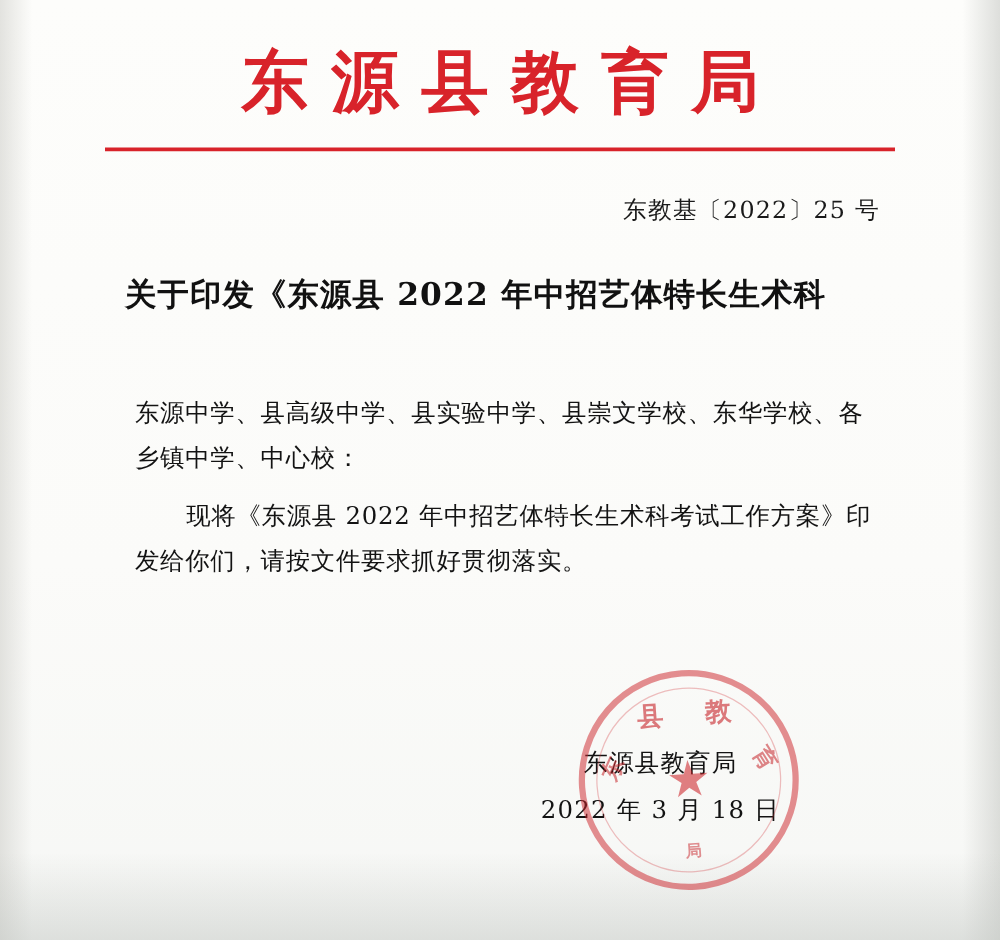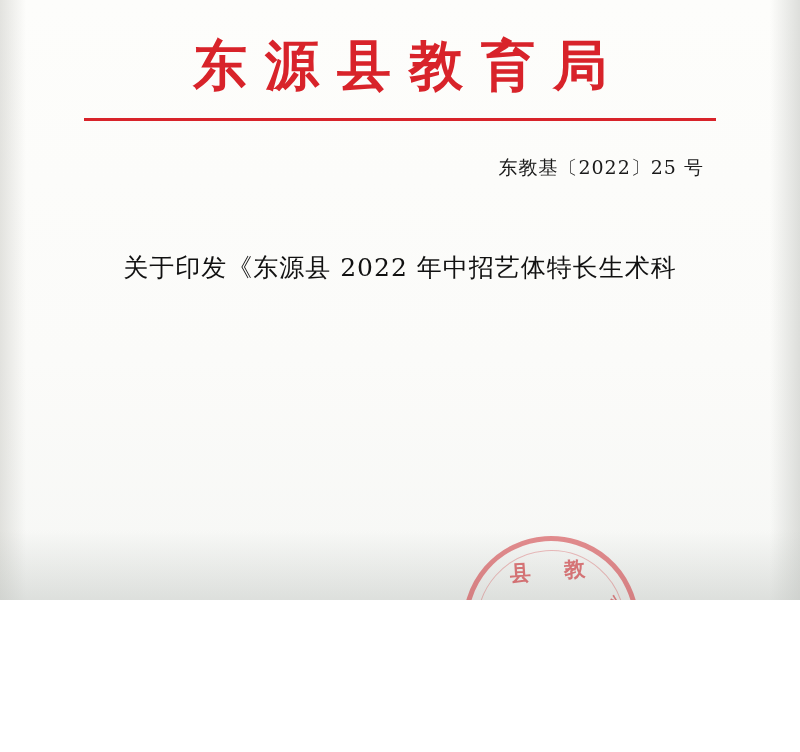--- a/index.html
+++ b/index.html
@@ -10,21 +10,21 @@
     width: 800px;
     height: 752px;
     background: #ffffff;
     font-family: "Liberation Serif", serif;
     overflow: hidden;
   }
 
   .page {
     position: relative;
     width: 800px;
-    height: 600px;
+    height: 752px;
     background: linear-gradient(180deg, #fdfdfb 0%, #fbfbf9 60%, #f6f7f5 100%);
     box-sizing: border-box;
     overflow: hidden;
   }
 
   
   .paper-shade-left {
     position: absolute;
     top: 0; left: 0;
     width: 26px; height: 752px;
@@ -80,28 +80,26 @@
     letter-spacing: 1px;
     white-space: nowrap;
     margin-left: 36px;
   }
 
   .doc-title {
     position: absolute;
     top: 215px;
     left: 100px;
     width: 600px;
-    text-align: center;
     font-family: "DejaVu Serif", "Liberation Serif", serif;
     font-size: 25px;
-    font-weight: 400;
+    font-weight: 700;
     color: #111111;
     line-height: 1.65;
     letter-spacing: 1px;
-    margin-top: 32px;
   }
   .doc-title .line2 {
     display: block;
   }
 
   .body-block {
     position: absolute;
     top: 313px;
     left: 108px;
     width: 596px;
@@ -220,20 +218,24 @@
     <div class="letterhead-title">东源县教育局</div>
     <div class="letterhead-rule"></div>
   </div>
 
   <div class="doc-number">东教基〔2022〕25 号</div>
 
   <div class="doc-title">
     <span>关于印发《东源县 2022 年中招艺体特长生术科</span>
   </div>
 
+  <div class="body-block">
+    <p class="recipients">东源中学、县高级中学、县实验中学、县崇文学校、东华学校、各乡镇中学、中心校：</p>
+    <p class="para">现将《东源县 2022 年中招艺体特长生术科考试工作方案》印发给你们，请按文件要求抓好贯彻落实。</p>
+  </div>
 
   <div class="signature">
     <div>东源县教育局</div>
     <div>2022 年 3 月 18 日</div>
   </div>
 
   <div class="seal">
     <div class="seal-inner"></div>
     <div class="seal-top-text">县 教</div>
     <div class="seal-left-text">东</div>

